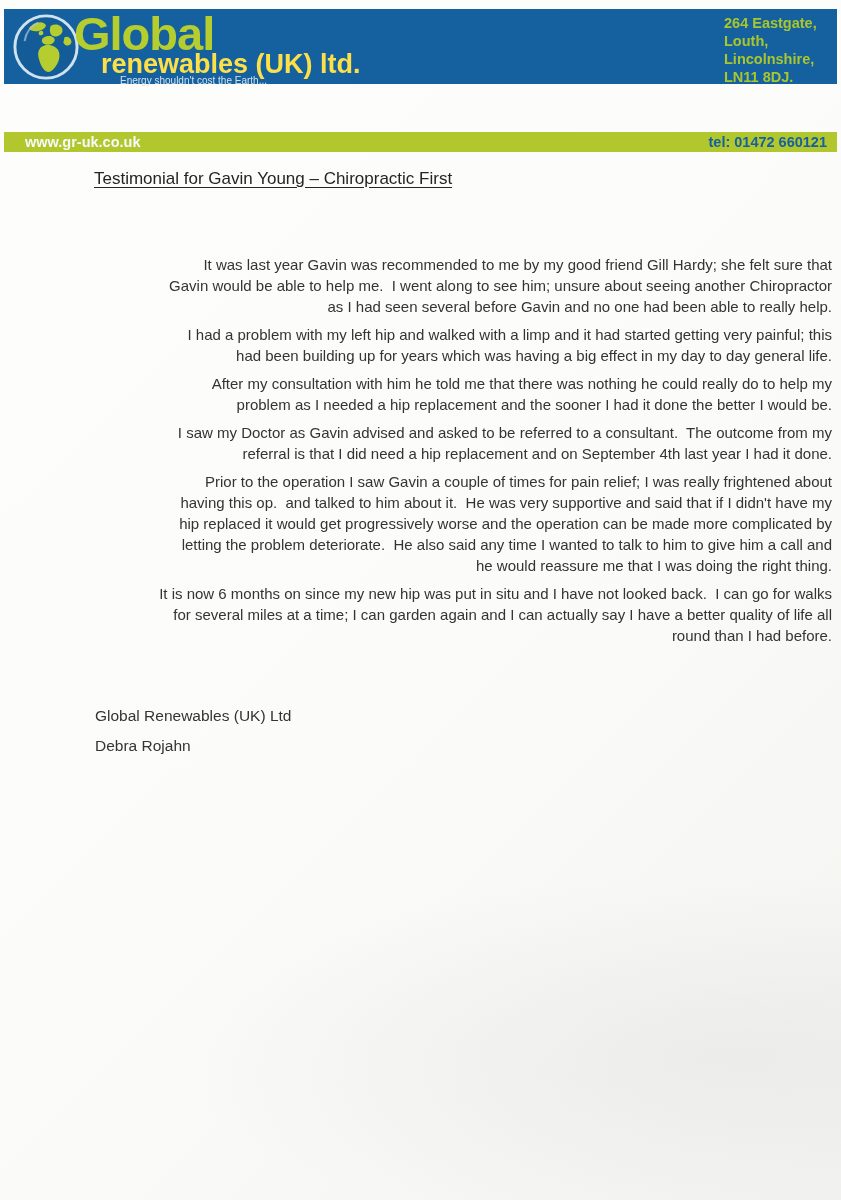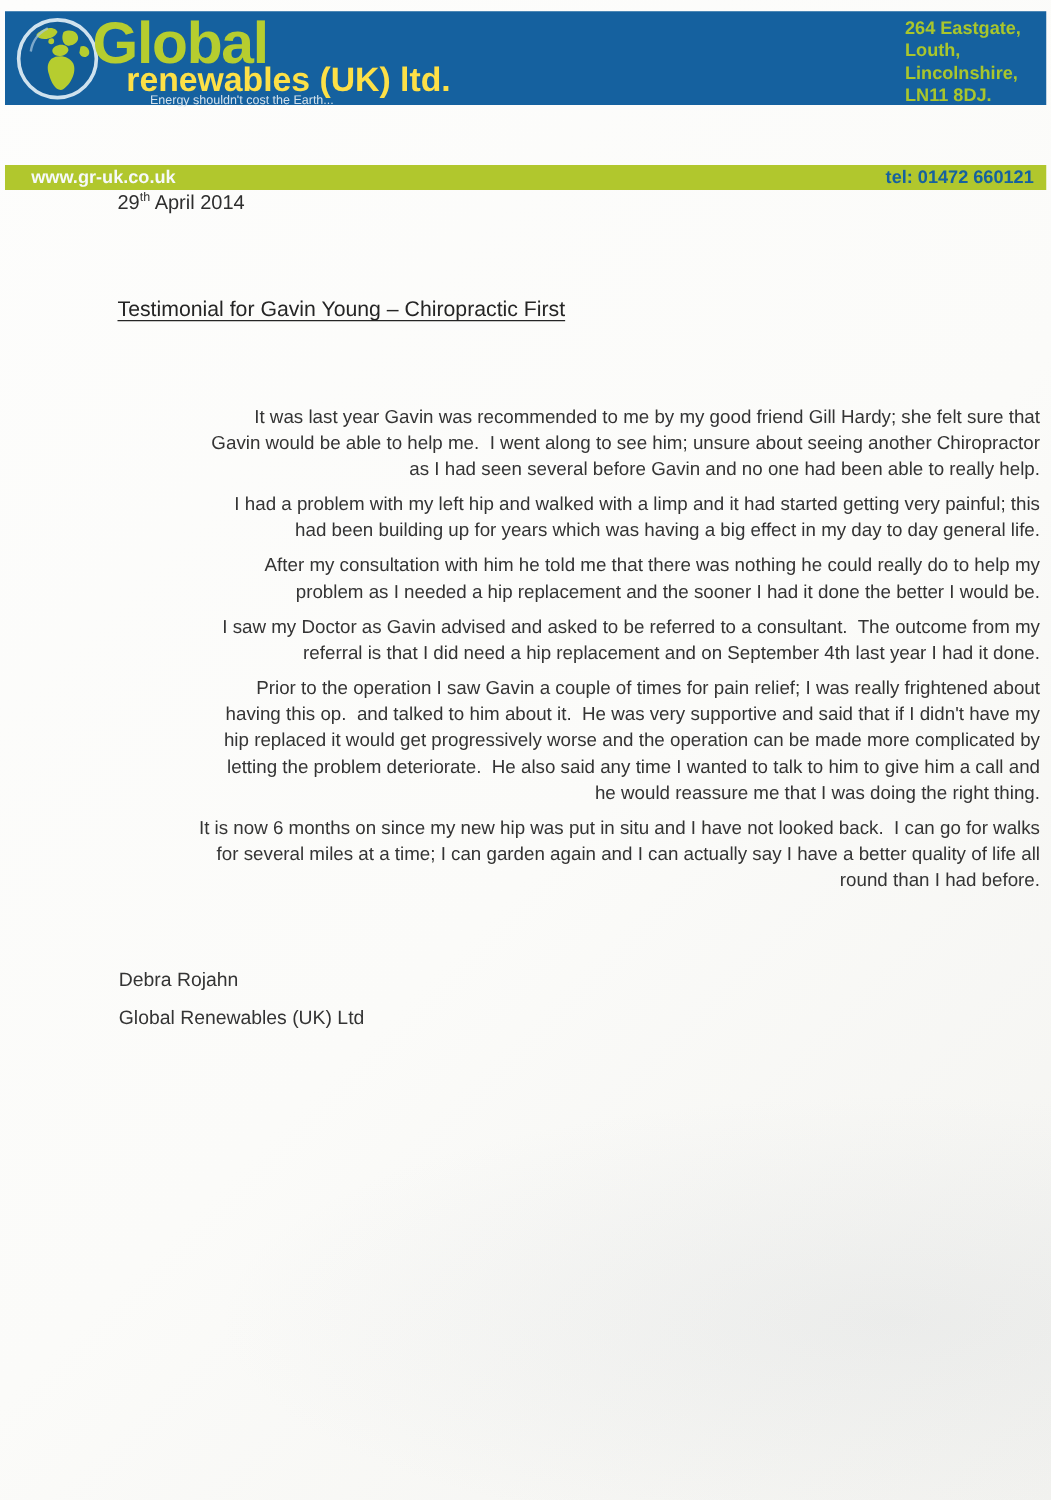--- a/index.html
+++ b/index.html
@@ -105,21 +105,20 @@
         <div>LN11 8DJ.</div>
       </div>
     </div>
     <div class="banner-green">
       <span class="website">www.gr-uk.co.uk</span>
       <span class="phone">tel: 01472 660121</span>
     </div>
   </header>
 
   <main class="letter">
-    <div class="date"><span>29</span><sup>th</sup><span> April 2014</span></div>
 
     <h1 class="title">Testimonial for Gavin Young – Chiropractic First</h1>
 
     <div class="paragraphs">
       <p> It was last year Gavin was recommended to me by my good friend Gill Hardy; she felt sure that
 Gavin would be able to help me.  I went along to see him; unsure about seeing another Chiropractor
 as I had seen several before Gavin and no one had been able to really help.</p>
       <p>I had a problem with my left hip and walked with a limp and it had started getting very painful; this
 had been building up for years which was having a big effect in my day to day general life.</p>
       <p>After my consultation with him he told me that there was nothing he could really do to help my
@@ -130,18 +129,18 @@
 having this op.  and talked to him about it.  He was very supportive and said that if I didn't have my
 hip replaced it would get progressively worse and the operation can be made more complicated by
 letting the problem deteriorate.  He also said any time I wanted to talk to him to give him a call and
 he would reassure me that I was doing the right thing.</p>
       <p>It is now 6 months on since my new hip was put in situ and I have not looked back.  I can go for walks
 for several miles at a time; I can garden again and I can actually say I have a better quality of life all
 round than I had before.</p>
     </div>
 
     <div class="signature">
+      <p>Global Renewables (UK) Ltd</p>
       <p>Debra Rojahn</p>
-      <p>Global Renewables (UK) Ltd</p>
     </div>
   </main>
 
 </div>
 
 </body></html>

